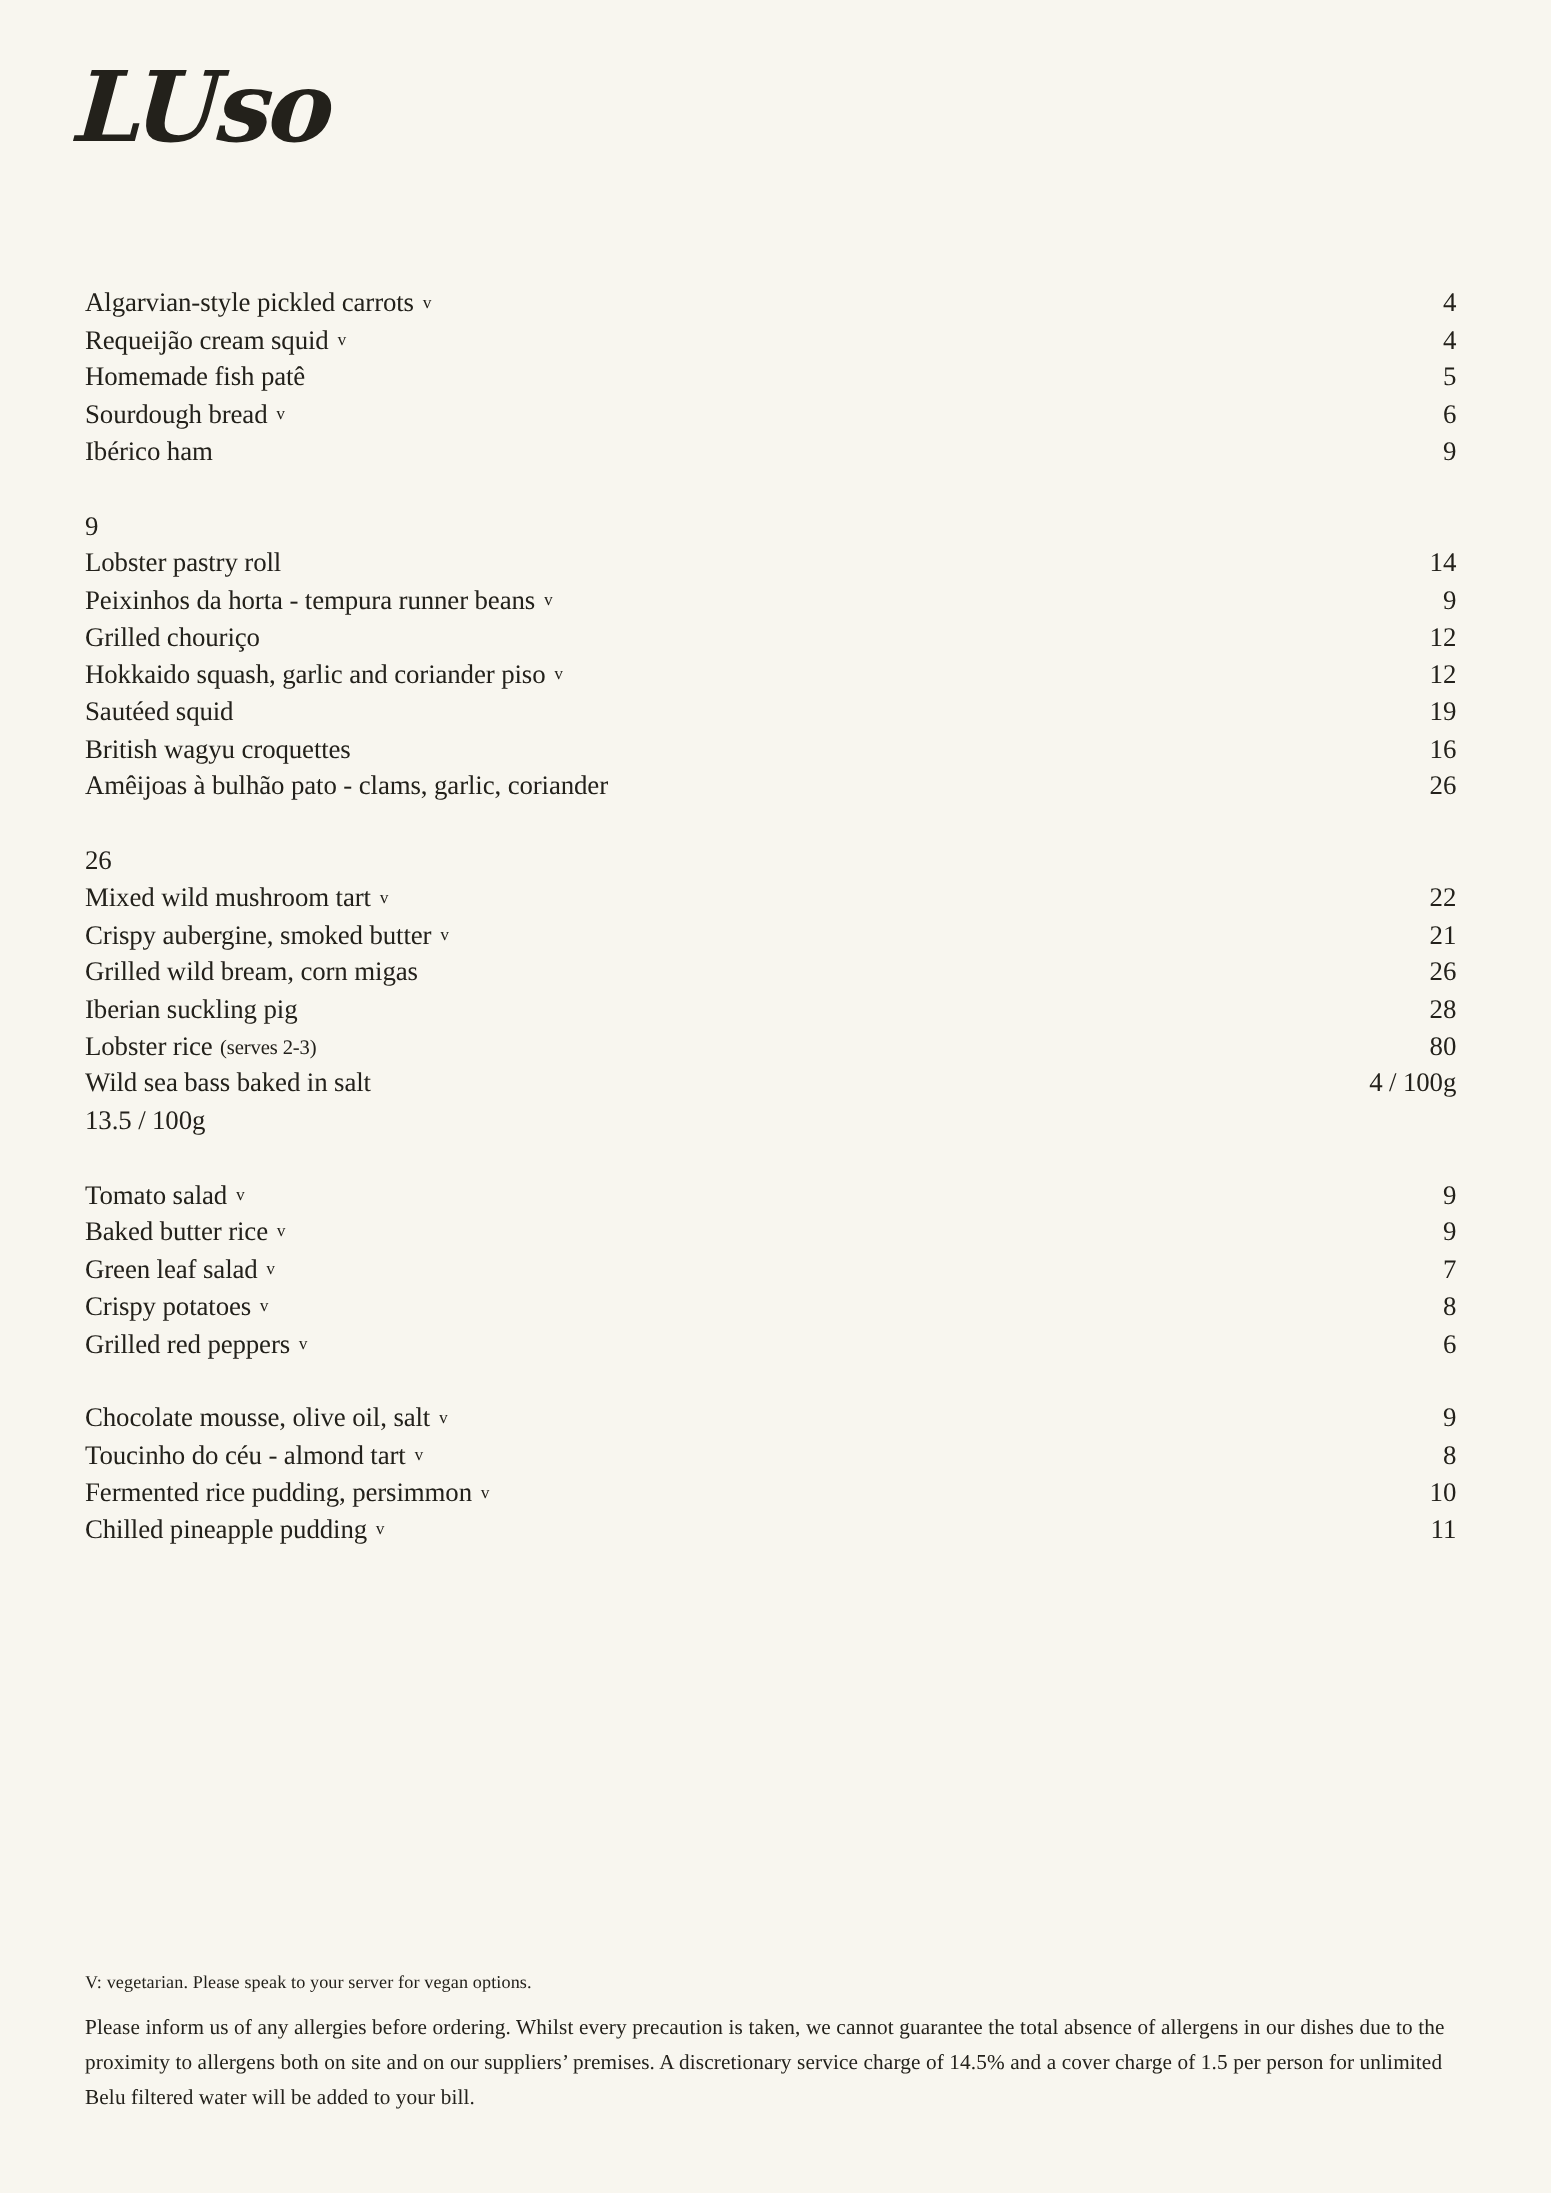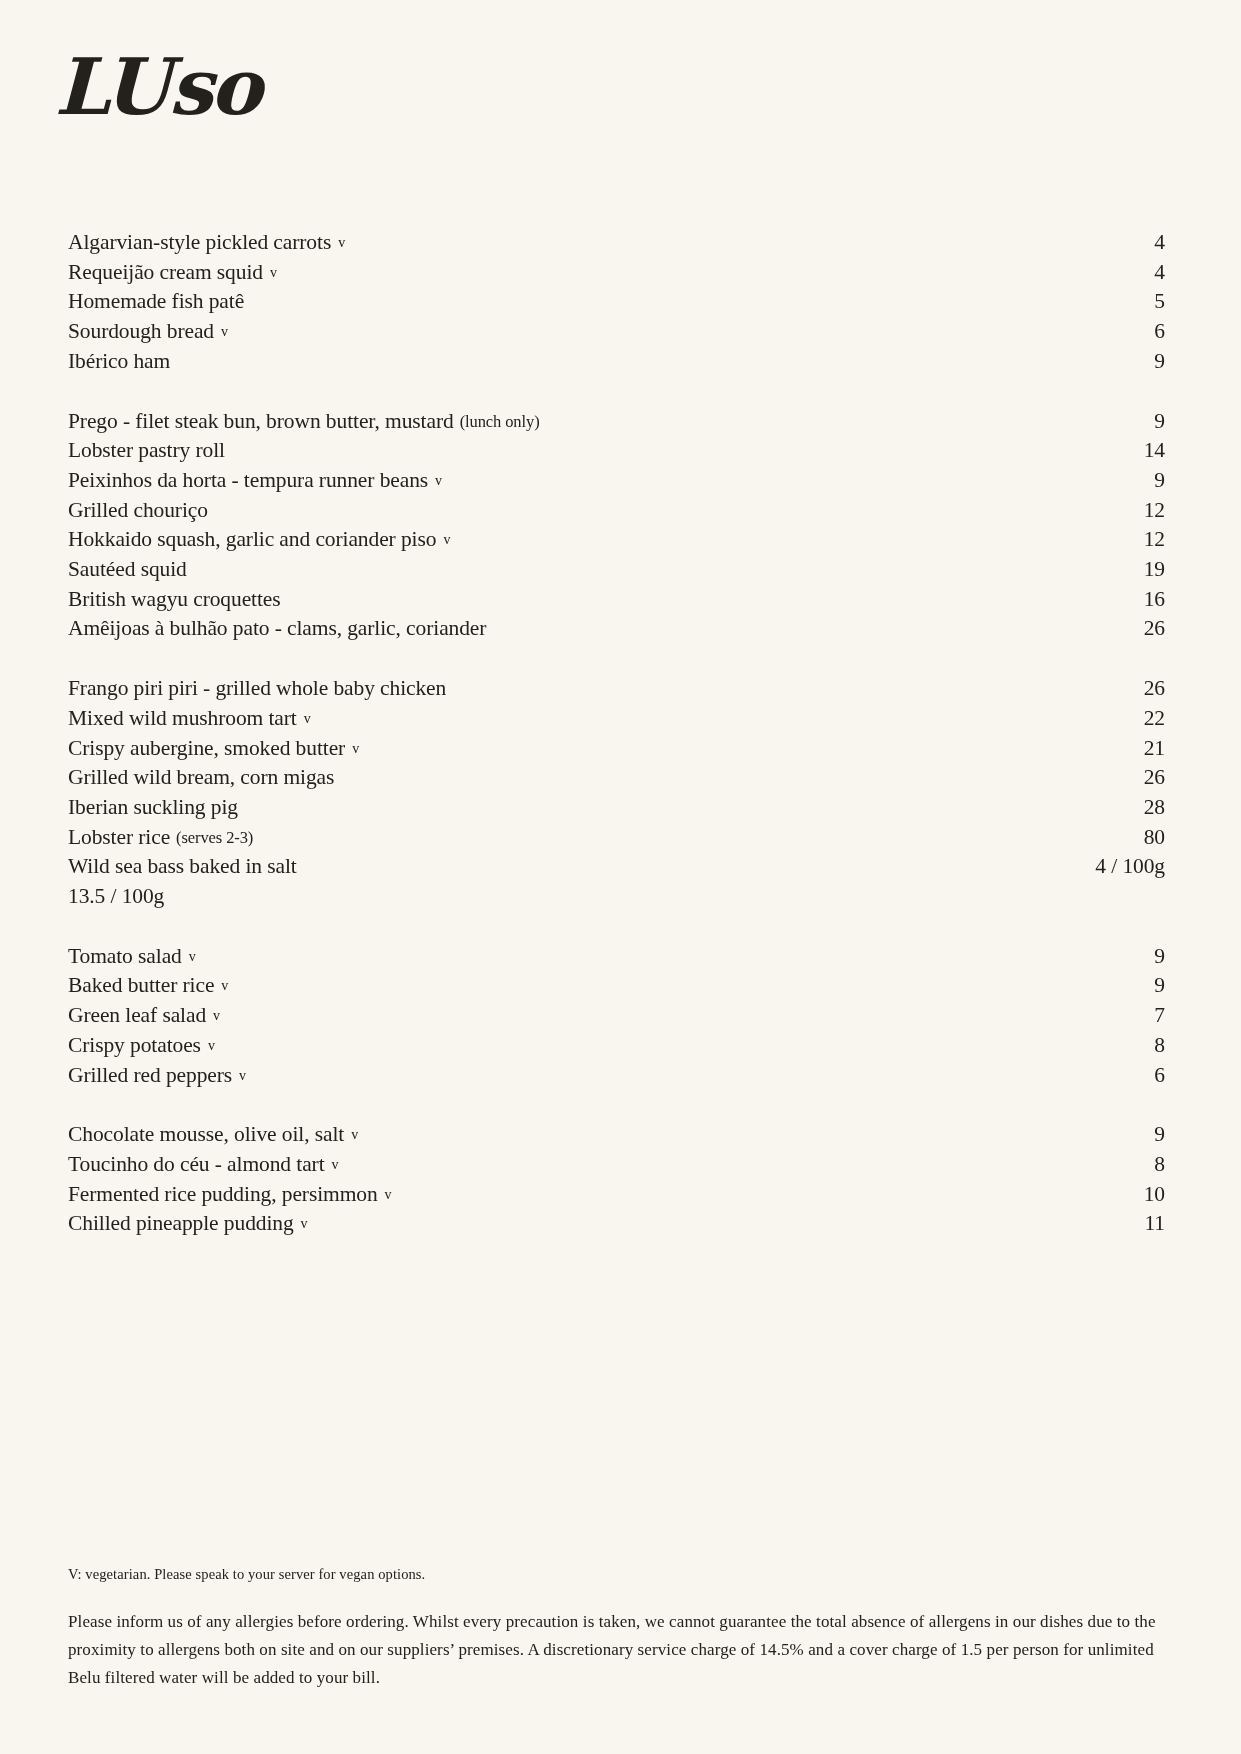--- a/index.html
+++ b/index.html
@@ -50,21 +50,21 @@
 
   .footer {
     position: absolute;
     left: 68px;
     right: 72px;
     bottom: 62px;
   }
   .veg-note {
     font-size: 14.5px;
     letter-spacing: 0.1px;
-    margin-bottom: 25px;
+    margin-bottom: 13px;
   }
   .allergen-note {
     font-size: 17px;
     line-height: 28px;
     letter-spacing: 0.1px;
   }
 </style>
 </head>
 <body>
 
@@ -101,24 +101,20 @@
       </div>
       <div class="menu-row">
         <span class="item-name-wrap">
           <span class="item-name">Ibérico ham</span>
         </span>
         <span class="item-price">9</span>
       </div>
     </section>
     <section class="menu-section">
       <div class="menu-row">
-        <span class="item-name-wrap">
-          <span class="item-name">Prego - filet steak bun, brown butter, mustard</span>
-          <span class="item-note">(lunch only)</span>
-        </span>
         <span class="item-price">9</span>
       </div>
       <div class="menu-row">
         <span class="item-name-wrap">
           <span class="item-name">Lobster pastry roll</span>
         </span>
         <span class="item-price">14</span>
       </div>
       <div class="menu-row">
         <span class="item-name-wrap">
@@ -154,23 +150,20 @@
       </div>
       <div class="menu-row">
         <span class="item-name-wrap">
           <span class="item-name">Amêijoas à bulhão pato - clams, garlic, coriander</span>
         </span>
         <span class="item-price">26</span>
       </div>
     </section>
     <section class="menu-section">
       <div class="menu-row">
-        <span class="item-name-wrap">
-          <span class="item-name">Frango piri piri - grilled whole baby chicken</span>
-        </span>
         <span class="item-price">26</span>
       </div>
       <div class="menu-row">
         <span class="item-name-wrap">
           <span class="item-name">Mixed wild mushroom tart</span>
           <span class="v-marker">v</span>
         </span>
         <span class="item-price">22</span>
       </div>
       <div class="menu-row">

